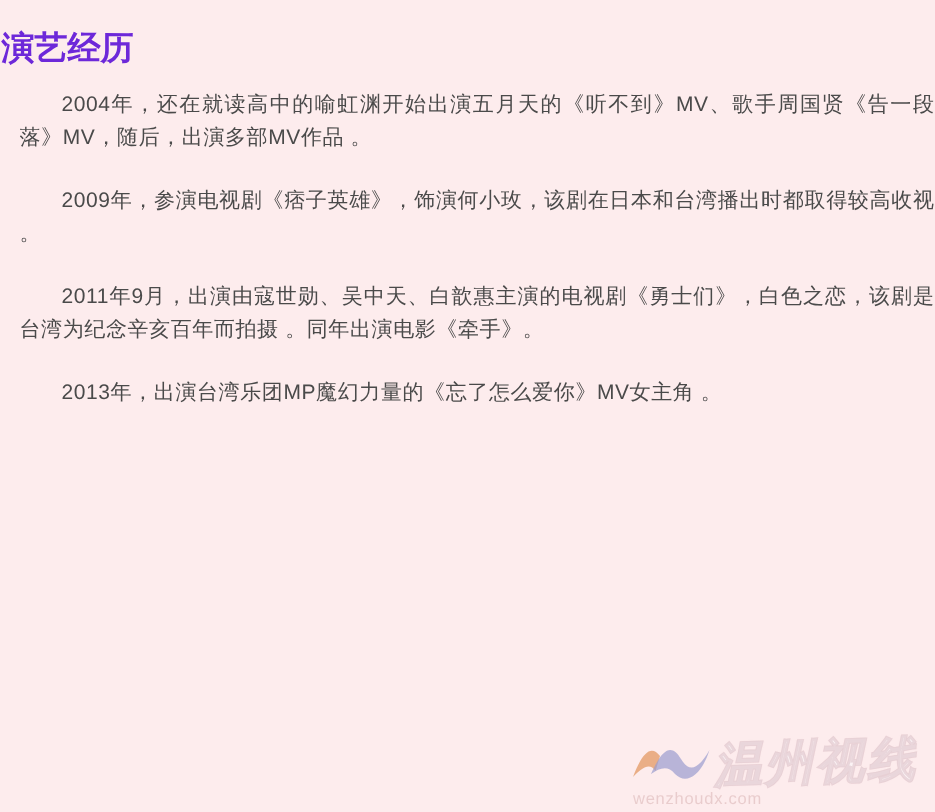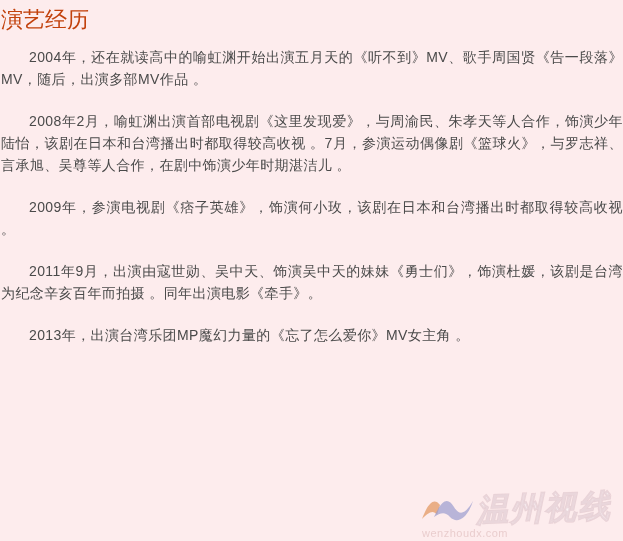--- a/index.html
+++ b/index.html
@@ -14,30 +14,30 @@
     position: relative;
     font-family: "Liberation Sans", "DejaVu Sans", sans-serif;
   }
   .article {
     padding: 2px 0 0 1px;
     width: 622px;
   }
   .article-title {
     font-size: 22px;
     line-height: 27px;
-    font-weight: normal;
-    color: #c2410c;
-    margin: 4px 0 13px 0;
+    font-weight: bold;
+    color: #6d28d9;
+    margin: 16px 0 13px 0;
   }
   .article-paragraph {
     font-size: 14px;
     line-height: 22px;
     letter-spacing: 0.4px;
     color: #4a4a4a;
-    margin: 0 0 20px 0;
+    margin: 0 0 20px 12px;
     text-indent: 2em;
     text-align: justify;
   }
   .watermark {
     position: absolute;
     right: 0;
     bottom: 0;
     width: 205px;
     height: 56px;
     pointer-events: none;
@@ -72,26 +72,25 @@
   }
 </style>
 </head>
 <body>
 
 <div class="article">
   <h1 class="article-title">演艺经历</h1>
 
   <p class="article-paragraph">2004年，还在就读高中的喻虹渊开始出演五月天的《听不到》MV、歌手周国贤《告一段落》MV，随后，出演多部MV作品 。</p>
 
-  <p class="article-paragraph">2008年2月，喻虹渊出演首部电视剧《这里发现爱》，与周渝民、朱孝天等人合作，饰演少年陆怡，该剧在日本和台湾播出时都取得较高收视 。7月，参演运动偶像剧《篮球火》，与罗志祥、言承旭、吴尊等人合作，在剧中饰演少年时期湛洁儿 。</p>
 
   <p class="article-paragraph">2009年，参演电视剧《痞子英雄》，饰演何小玫，该剧在日本和台湾播出时都取得较高收视 。</p>
 
 
-  <p class="article-paragraph">2011年9月，出演由寇世勋、吴中天、饰演吴中天的妹妹《勇士们》，饰演杜媛，该剧是台湾为纪念辛亥百年而拍摄 。同年出演电影《牵手》。</p>
+  <p class="article-paragraph">2011年9月，出演由寇世勋、吴中天、白歆惠主演的电视剧《勇士们》，白色之恋，该剧是台湾为纪念辛亥百年而拍摄 。同年出演电影《牵手》。</p>
 
 
   <p class="article-paragraph">2013年，出演台湾乐团MP魔幻力量的《忘了怎么爱你》MV女主角 。</p>
 </div>
 
 <div class="watermark">
   <span class="watermark-logo">
     <svg width="58" height="40" viewBox="0 0 58 40" xmlns="http://www.w3.org/2000/svg">
       <path d="M4 30 C 10 14, 16 8, 22 16 L 19 26 C 15 20, 10 24, 4 30 Z" fill="rgba(227,154,99,0.75)"></path>
       <path d="M16 28 C 24 10, 30 8, 36 18 C 42 28, 48 24, 55 12 C 50 28, 40 36, 32 28 C 27 22, 22 24, 16 28 Z" fill="rgba(154,156,206,0.7)"></path>

